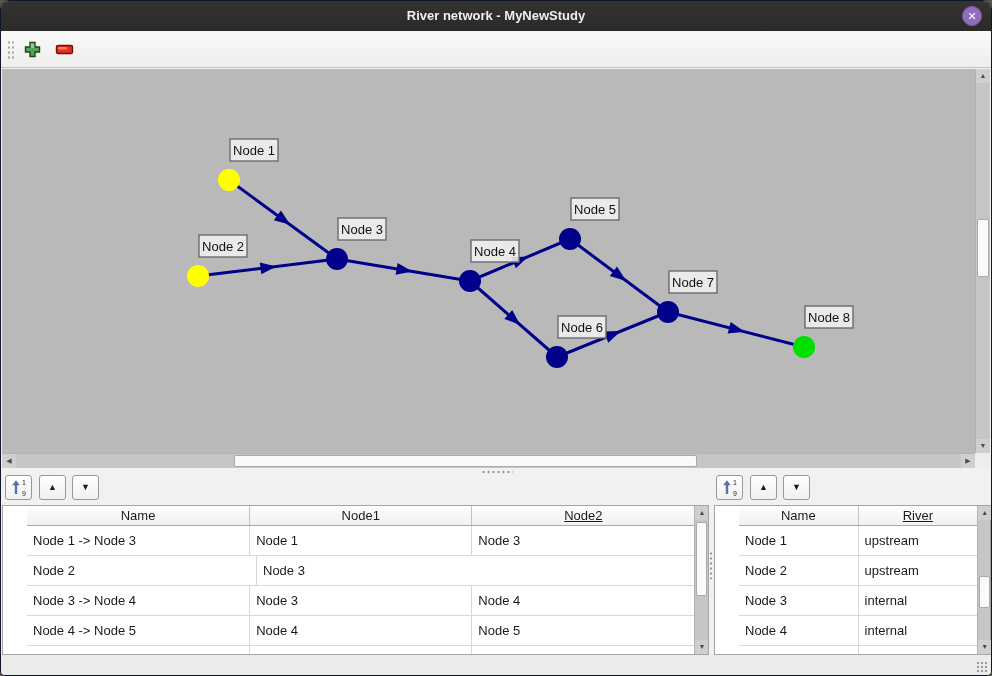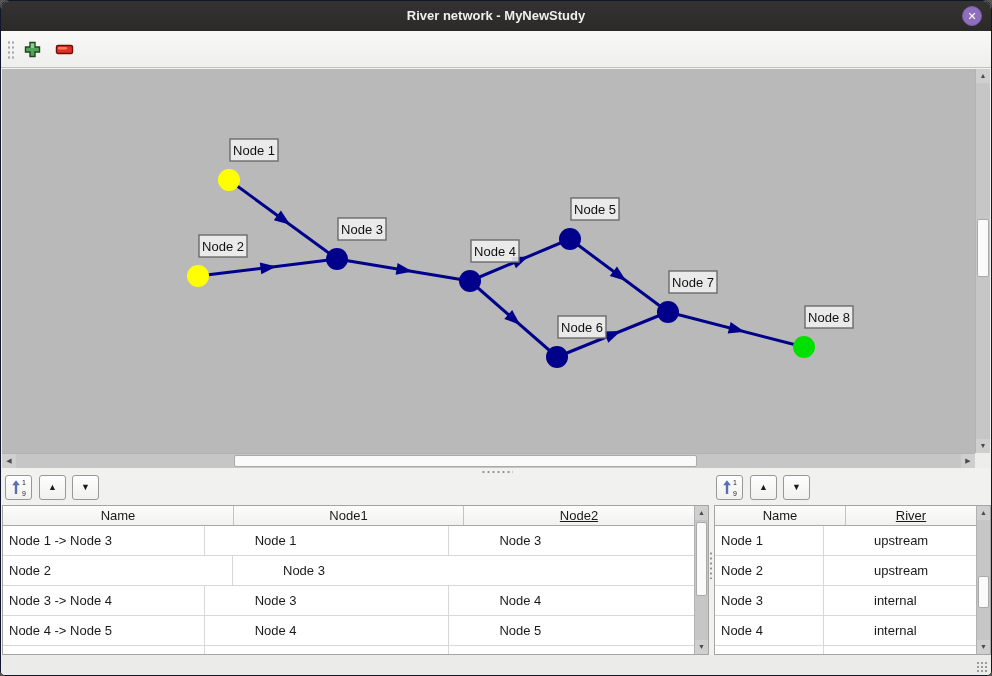--- a/index.html
+++ b/index.html
@@ -52,29 +52,29 @@
   
   .pane-btn { position:absolute; top:474px; width:27px; height:25px;
     background:linear-gradient(#fefefe,#f1f1ef); border:1px solid #989896; border-radius:3px;
     display:flex; align-items:center; justify-content:center; font-size:9px; color:#111; }
   .tri { font-size:9px; color:#1a1a1a; line-height:1; }
   
   .table { position:absolute; top:504px; height:150px; display:flex;
     background:#fff; border:1px solid #a5a5a3; }
   .table-left  { left:1px;  width:707px; }
   .table-right { left:713px; width:277px; }
-  .cols { display:flex; flex-direction:column; overflow:hidden; }
+  .cols { display:flex; flex-direction:column; overflow:hidden;margin-left:24px; }
   .table-left  .cols { width:691px; }
   .table-right .cols { width:261px; }
   .thead { display:flex; height:20px; background:linear-gradient(#fdfdfd,#f1f1ef);
     border-bottom:1px solid #a8a8a6; }
   .th { font-size:13px; color:#1a1a1a; text-align:center; line-height:19px;
     border-right:1px solid #c3c3c1; }
   .th:last-child { border-right:none;text-decoration:underline; }
-  .trow { display:flex; height:30px; border-bottom:1px solid #d8d8d6; background:#fff;gap:44px; }
+  .trow { display:flex; height:30px; border-bottom:1px solid #d8d8d6; background:#fff; }
   .trow.partial { height:9px; border-bottom:none; }
   .td { font-size:13px; color:#1a1a1a; line-height:29px; padding-left:6px;
     border-right:1px solid #d8d8d6; white-space:nowrap; overflow:hidden; }
   .td:last-child { border-right:none; }
   .c1 { width:231px; } .c2 { width:230px; } .c3 { width:230px; }
   .r1 { width:131px; } .r2 { width:130px; }
   .tbl-scroll { position:relative; width:14px; background:#c6c6c6; border-left:1px solid #b2b2b2; }
   .tbl-scroll .sb-btn { width:13px; height:14px; left:0; }
   
   .statusbar { position:absolute; left:0; top:654px; width:990px; height:20px; background:#ebebe9; }

